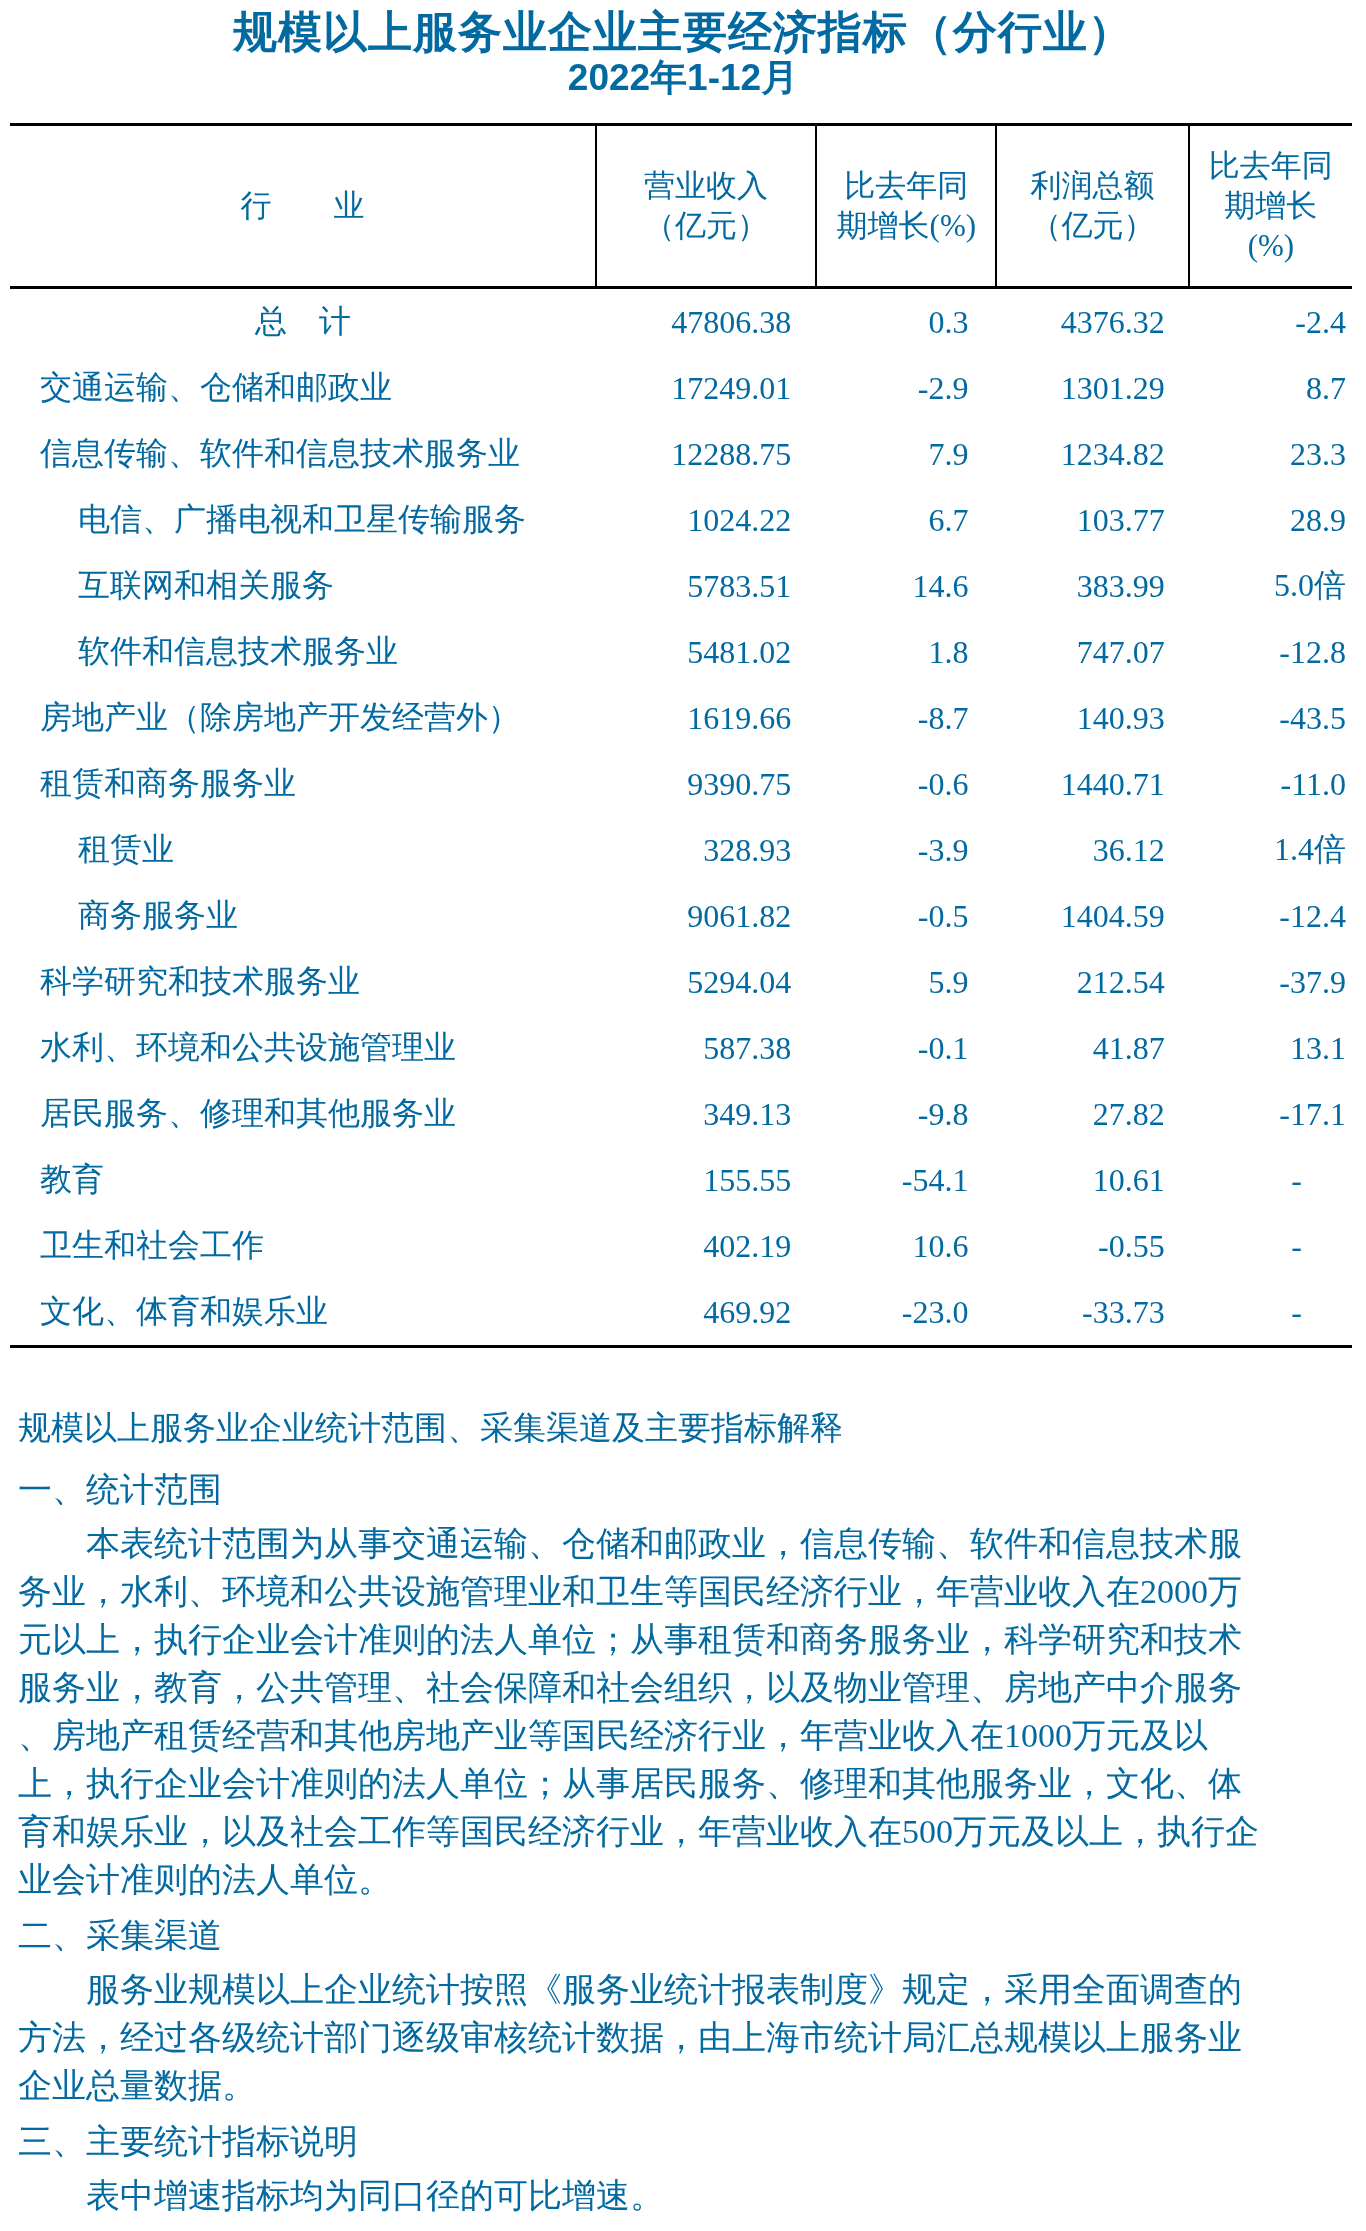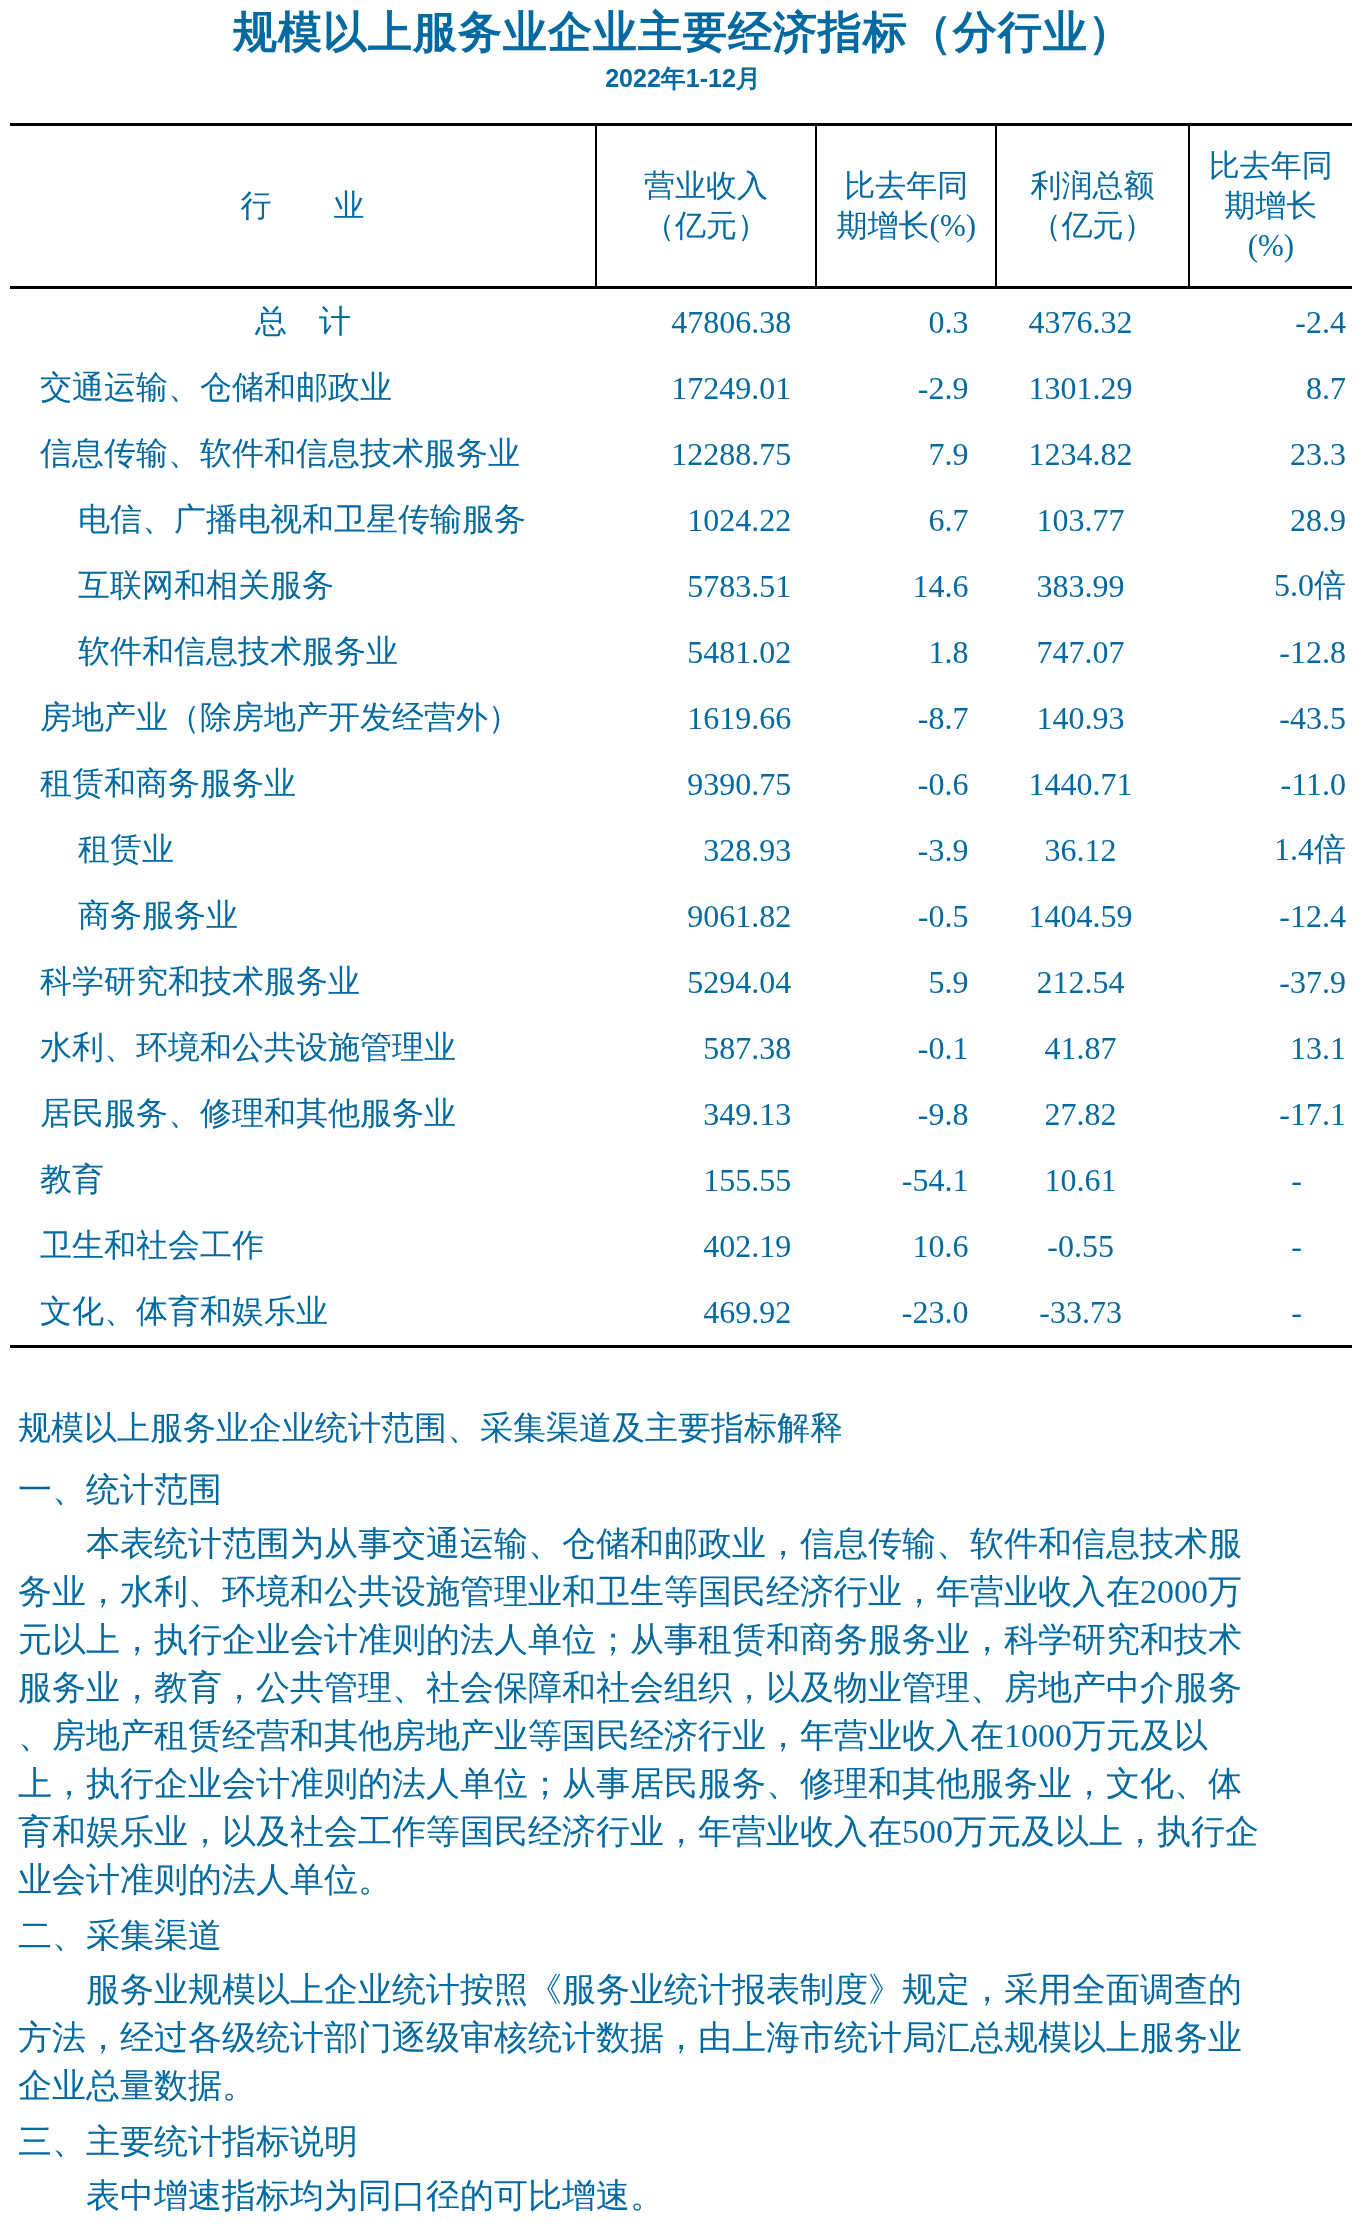--- a/index.html
+++ b/index.html
@@ -14,21 +14,21 @@
     margin:0;padding-top:8px;
     text-align:center;
     font-family:"Liberation Sans","DejaVu Sans",sans-serif;
     font-size:44px;line-height:48px;font-weight:bold;
     letter-spacing:1px;
   }
   .subtitle{
     margin-top:4px;
     text-align:center;
     font-family:"Liberation Sans","DejaVu Sans",sans-serif;
-    font-size:25px;line-height:36px;font-weight:600;
+    font-size:37px;line-height:36px;font-weight:600;
   }
   table.report{
     margin:27px 0 0 10px;
     width:1342px;
     border-collapse:collapse;
     table-layout:fixed;
     border-top:3px solid #000;
     border-bottom:3px solid #000;
   }
   col.c1{width:585px}
@@ -53,21 +53,21 @@
     vertical-align:middle;
     white-space:nowrap;
   }
   td.c-industry{text-align:left;padding-left:30px;}
   td.c-industry.indent{padding-left:68px;}
   tr.row-total td{font-weight:normal;}
   tr.row-total td.c-industry{text-align:center;padding-left:0;}
   td.c-num{text-align:right;}
   td.c-num.c2{padding-right:25px;}
   td.c-num.c3{padding-right:28px;}
-  td.c-num.c4{padding-right:24px;text-align:center;}
+  td.c-num.c4{padding-right:24px;}
   td.c-num.c5{padding-right:6px;}
   td.c-num.dash{padding-right:50px;}
   .notes{
     margin:56px 18px 0 18px;
     font-size:34px;line-height:48px;
   }
   .notes-heading{
     margin:0 0 14px 0;
     font-family:"Liberation Sans","DejaVu Sans",sans-serif;
     font-size:33px;line-height:48px;font-weight:normal;

